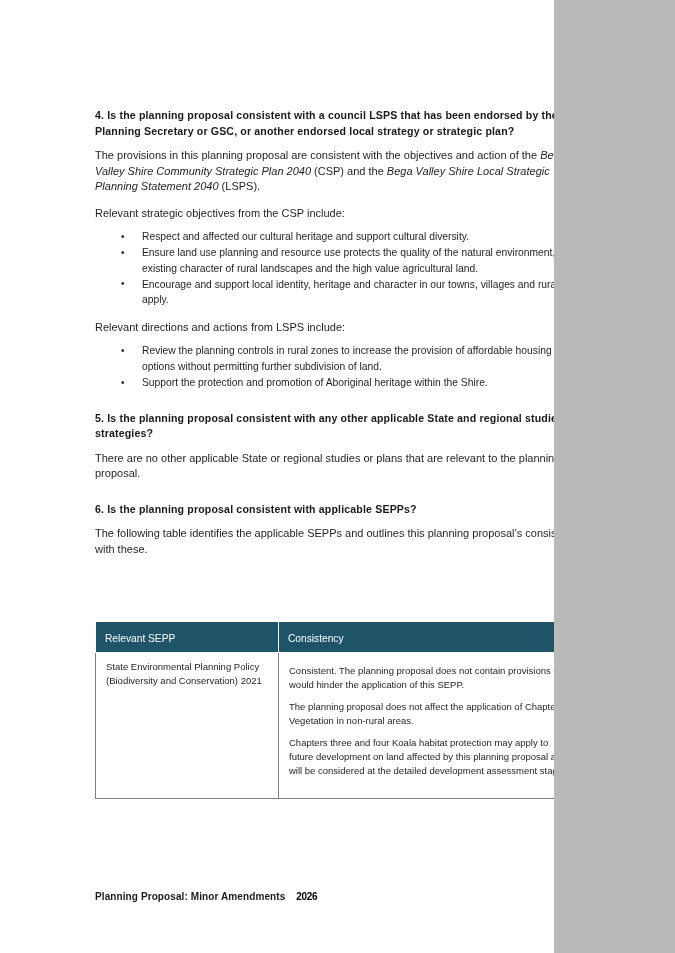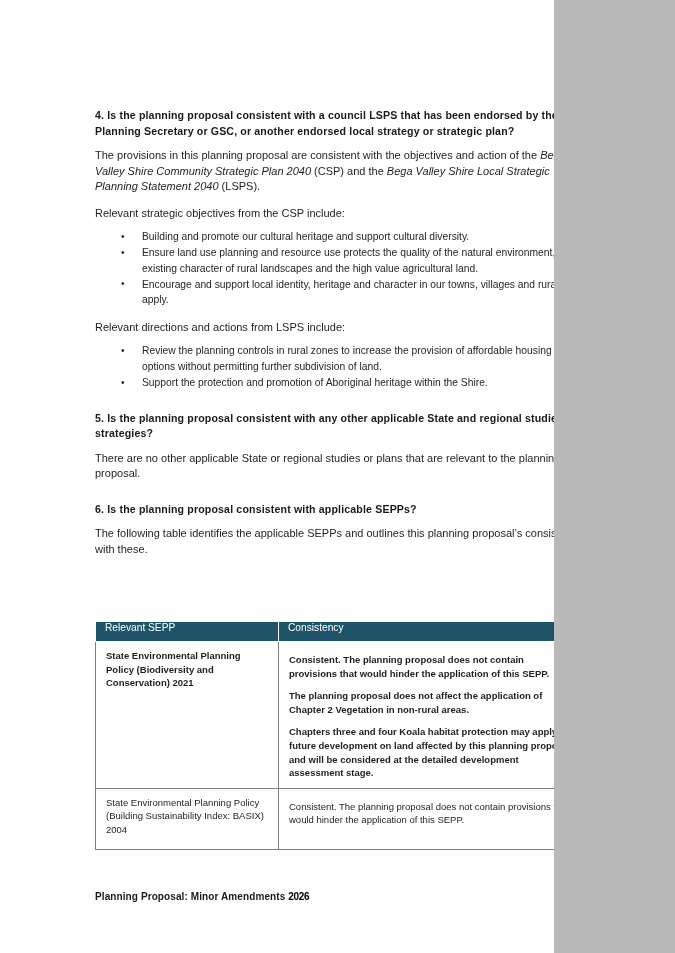--- a/index.html
+++ b/index.html
@@ -75,81 +75,82 @@
     width: 486px;
     border-collapse: collapse;
     table-layout: fixed;
   }
   table.sepp th {
     background: #1f5468;
     color: #ffffff;
     font-size: 10.2px;
     font-weight: normal;
     text-align: left;
-    padding: 0 9px 8px 9px;
+    padding: 11px 9px 8px 9px;
     vertical-align: middle;
     border: 1px solid #ffffff;
   }
   table.sepp th.c1 { width: 164px; }
   table.sepp td {
     border: 1px solid #808080;
     font-size: 9.5px;
     line-height: 13.6px;
     color: #1f1f1f;
     padding: 7px 9px 8px 10px;
     vertical-align: top;
   }
   table.sepp td p {
     margin: 4px 0 9px 0;
   }
   table.sepp td p:last-child {
     margin-bottom: 0;
   }
-  tr.r1 td { height: 130px; font-weight: bold; }
+  tr.r1 td { height: 130px; }
   tr.r2 td { height: 45px; }
   .footer {
     position: absolute;
     left: 95px;
     top: 886px;
     width: 486px;
     display: flex;
     justify-content: space-between;
     align-items: baseline;
   }
   .footer-title {
     font-size: 10px;
     font-weight: bold;
     color: #1a1a1a;
     letter-spacing: 0.1px;
   }
   .footer-year {
     font-weight: bold;
     color: #000000;
     letter-spacing: -0.3px;
+    margin-left: 8px;
   }
   .footer-page {
     font-size: 15px;
     color: #1a1a1a;
   }
 </style>
 </head>
 <body>
 
 <div class="page">
 
   <div class="content">
 
     <h2 class="q">4. Is the planning proposal consistent with a council LSPS that has been endorsed by the Planning Secretary or GSC, or another endorsed local strategy or strategic plan?</h2>
 
     <p class="body"><span>The provisions in this planning proposal are consistent with the objectives and action of the </span><span class="it">Bega Valley Shire Community Strategic Plan 2040</span><span> (CSP) and the </span><span class="it">Bega Valley Shire Local Strategic Planning Statement 2040</span><span> (LSPS).</span></p>
 
     <p class="body tight">Relevant strategic objectives from the CSP include:</p>
 
     <ul class="bullets">
-      <li>Building and promote our cultural heritage and support cultural diversity.</li>
+      <li>Respect and affected our cultural heritage and support cultural diversity.</li>
       <li>Ensure land use planning and resource use protects the quality of the natural environment, the existing character of rural landscapes and the high value agricultural land.</li>
       <li>Encourage and support local identity, heritage and character in our towns, villages and rural apply.</li>
     </ul>
 
     <p class="body tight">Relevant directions and actions from LSPS include:</p>
 
     <ul class="bullets">
       <li>Review the planning controls in rural zones to increase the provision of affordable housing options without permitting further subdivision of land.</li>
       <li>Support the protection and promotion of Aboriginal heritage within the Shire.</li>
     </ul>
@@ -171,26 +172,20 @@
     </thead>
     <tbody>
       <tr class="r1">
         <td>State Environmental Planning Policy (Biodiversity and Conservation) 2021</td>
         <td>
           <p>Consistent.  The planning proposal does not contain provisions that would hinder the application of this SEPP.</p>
           <p>The planning proposal does not affect the application of Chapter 2 Vegetation in non-rural areas.</p>
           <p>Chapters three and four Koala habitat protection may apply to future development on land affected by this planning proposal and will be considered at the detailed development assessment stage.</p>
         </td>
       </tr>
-      <tr class="r2">
-        <td>State Environmental Planning Policy (Building Sustainability Index: BASIX) 2004</td>
-        <td>
-          <p>Consistent. The planning proposal does not contain provisions that would hinder the application of this SEPP.</p>
-        </td>
-      </tr>
     </tbody>
   </table>
 
   <div class="footer">
     <div class="footer-title"><span>Planning Proposal: Minor Amendments </span><span class="footer-year">2026</span></div>
     <div class="footer-page">16</div>
   </div>
 
 </div>
 

